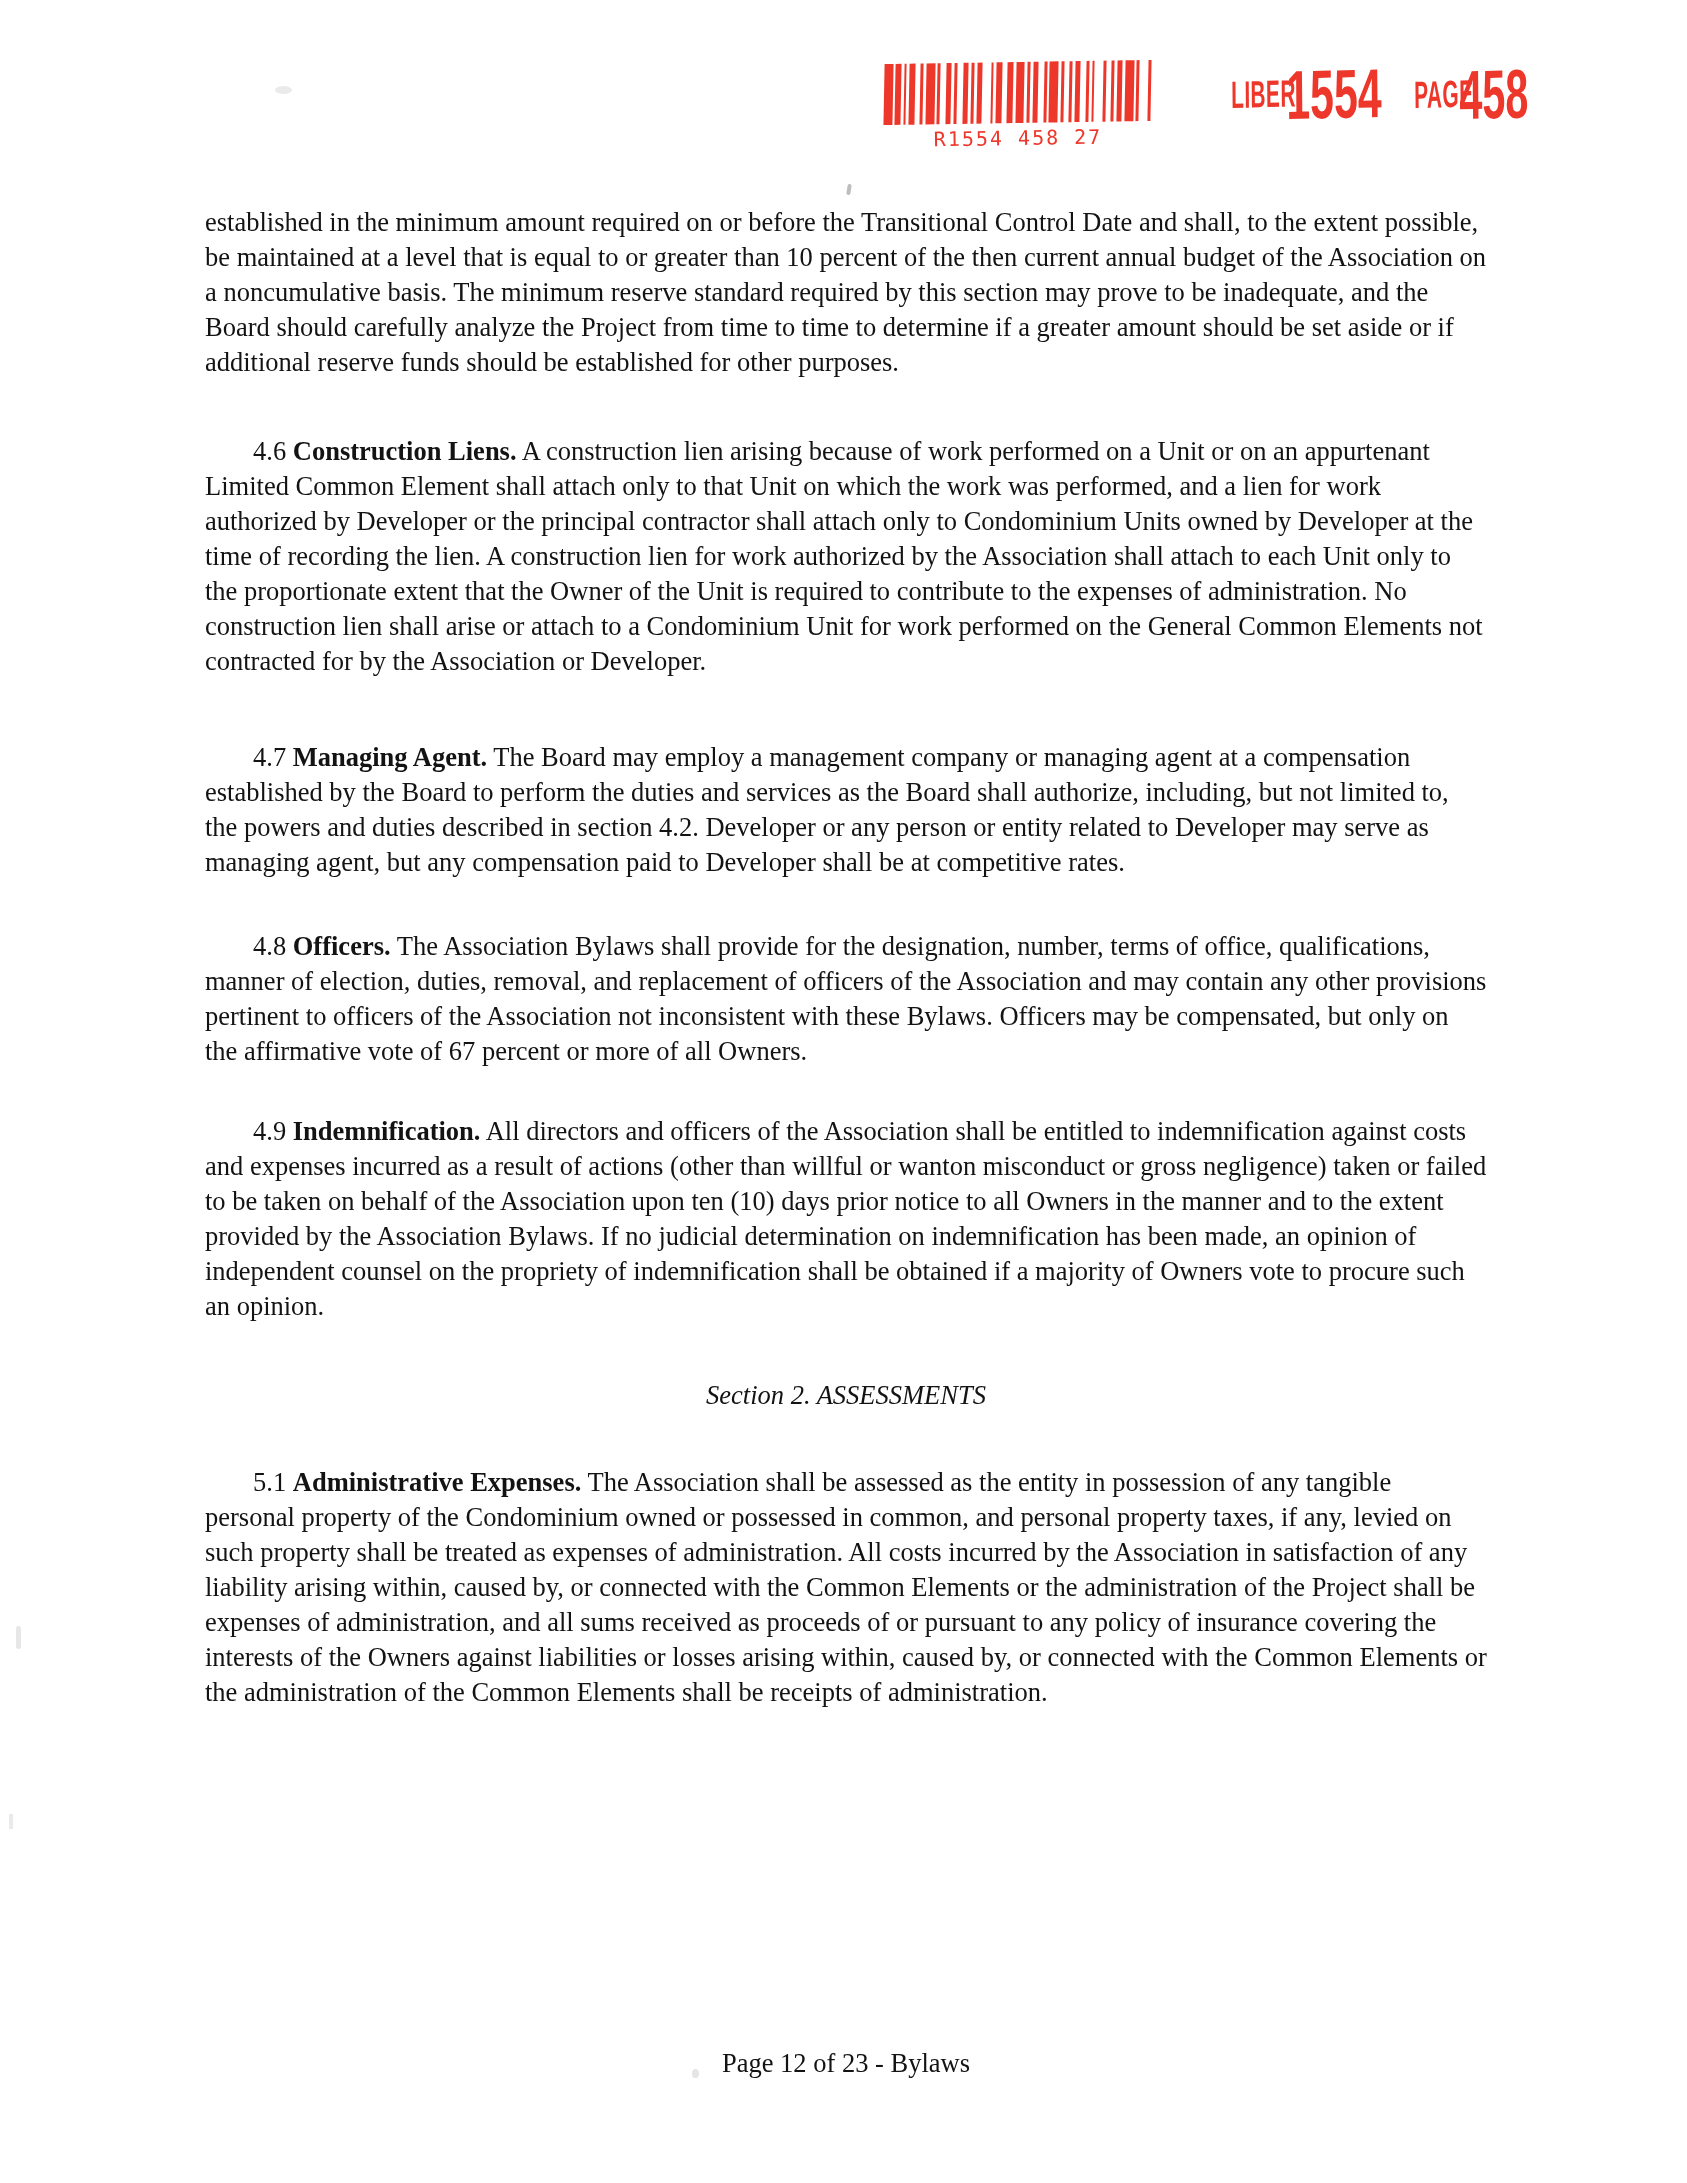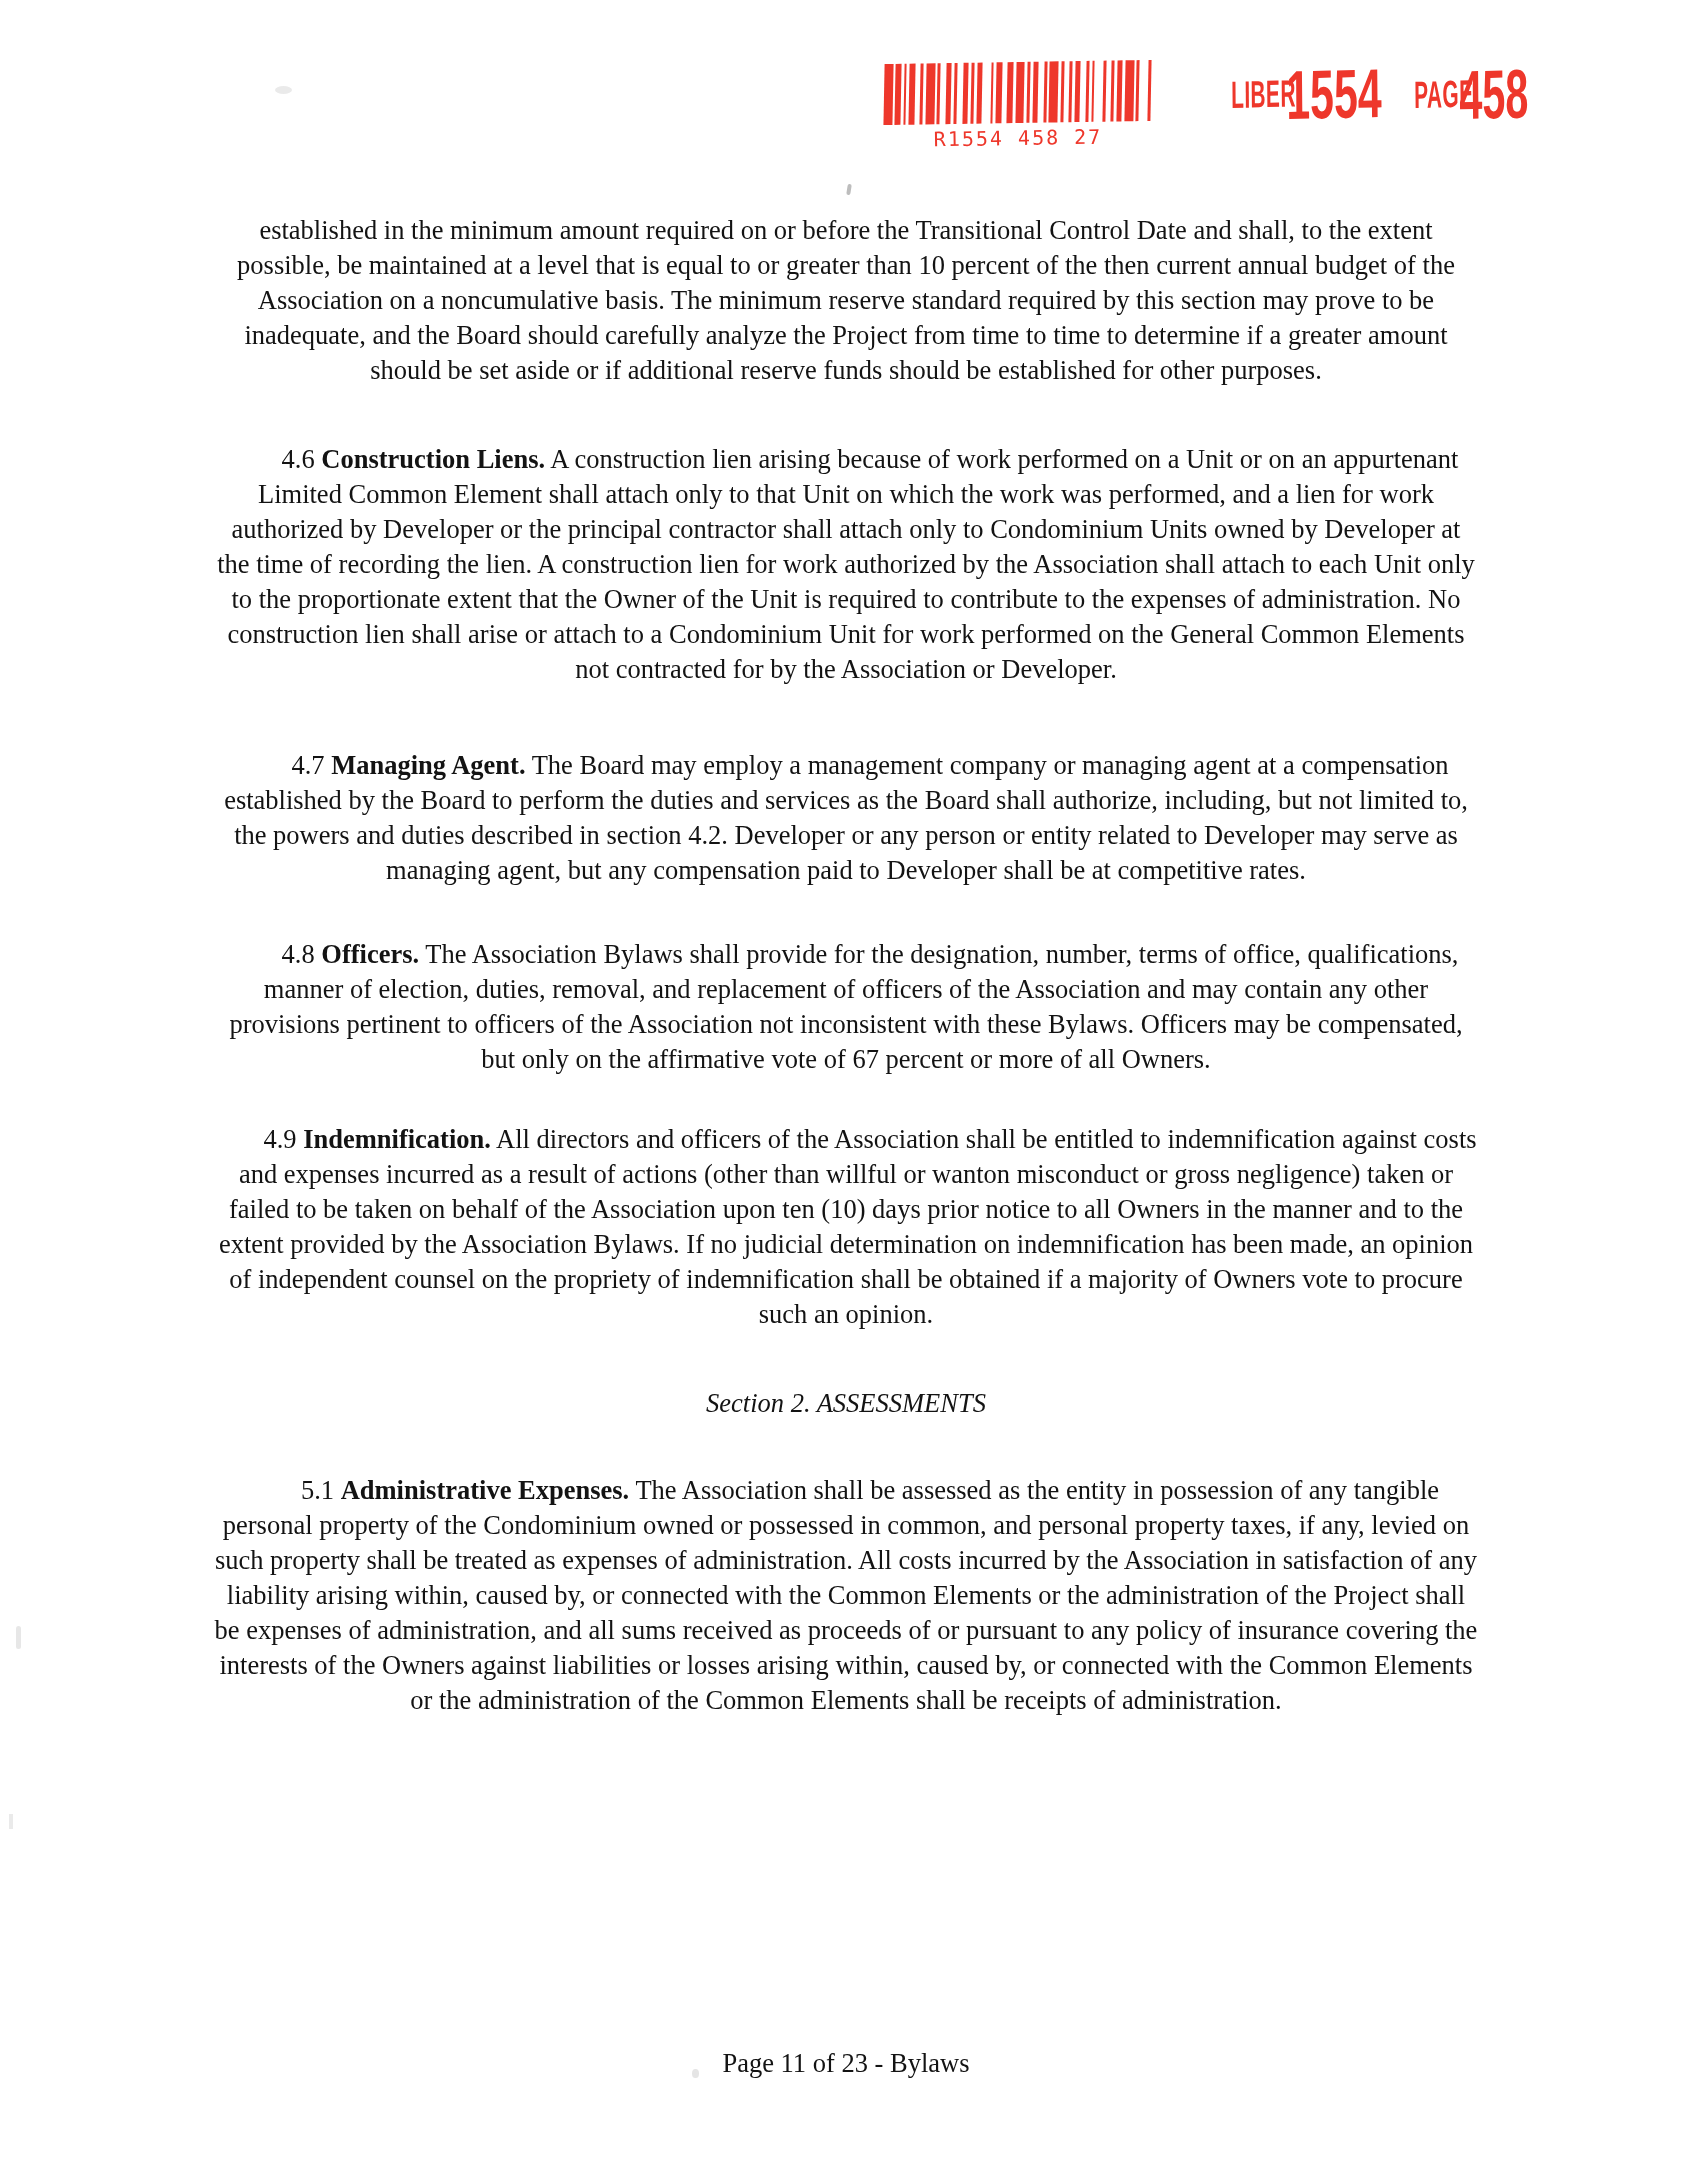--- a/index.html
+++ b/index.html
@@ -50,21 +50,21 @@
 
   
   .content {
     position: absolute;
     left: 205px; top: 205px;
     width: 1282px;
     font-size: 26.5px;
     line-height: 35px;
     text-align: left;
   }
-  .content p { margin: 8px; text-align: center; }
+  .content p { margin: 0; }
   .indent { text-indent: 48px; }
   .ptitle { font-weight: bold; }
   .mb-a { margin-bottom: 54px !important; }
   .mb-b { margin-bottom: 61px !important; }
   .mb-c { margin-bottom: 49px !important; }
   .mb-d { margin-bottom: 45px !important; }
   .mb-e { margin-bottom: 54px !important; }
   .mb-f { margin-bottom: 52px !important; }
   .section-heading {
     text-align: center;
@@ -171,21 +171,21 @@
     <p class="indent mb-d"><span class="num">4.8</span> <span class="ptitle">Officers.</span> <span>The Association Bylaws shall provide for the designation, number, terms of office, qualifications, manner of election, duties, removal, and replacement of officers of the Association and may contain any other provisions pertinent to officers of the Association not inconsistent with these Bylaws. Officers may be compensated, but only on the affirmative vote of 67 percent or more of all Owners.</span></p>
 
     <p class="indent mb-e"><span class="num">4.9</span> <span class="ptitle">Indemnification.</span> <span>All directors and officers of the Association shall be entitled to indemnification against costs and expenses incurred as a result of actions (other than willful or wanton misconduct or gross negligence) taken or failed to be taken on behalf of the Association upon ten (10) days prior notice to all Owners in the manner and to the extent provided by the Association Bylaws. If no judicial determination on indemnification has been made, an opinion of independent counsel on the propriety of indemnification shall be obtained if a majority of Owners vote to procure such an opinion.</span></p>
 
     <p class="section-heading mb-f">Section 2. ASSESSMENTS</p>
 
     <p class="indent"><span class="num">5.1</span> <span class="ptitle">Administrative Expenses.</span> <span>The Association shall be assessed as the entity in possession of any tangible personal property of the Condominium owned or possessed in common, and personal property taxes, if any, levied on such property shall be treated as expenses of administration. All costs incurred by the Association in satisfaction of any liability arising within, caused by, or connected with the Common Elements or the administration of the Project shall be expenses of administration, and all sums received as proceeds of or pursuant to any policy of insurance covering the interests of the Owners against liabilities or losses arising within, caused by, or connected with the Common Elements or the administration of the Common Elements shall be receipts of administration.</span></p>
 
   </div>
 
-  <div class="page-footer">Page 11 of 23 - Bylaws</div>
+  <div class="page-footer">Page 12 of 23 - Bylaws</div>
 
   <div class="artifact art-tick"></div>
   <div class="artifact art-smudge"></div>
   <div class="artifact art-speck1"></div>
   <div class="artifact art-speck2"></div>
   <div class="artifact art-speck3"></div>
 
 </div>
 
 

